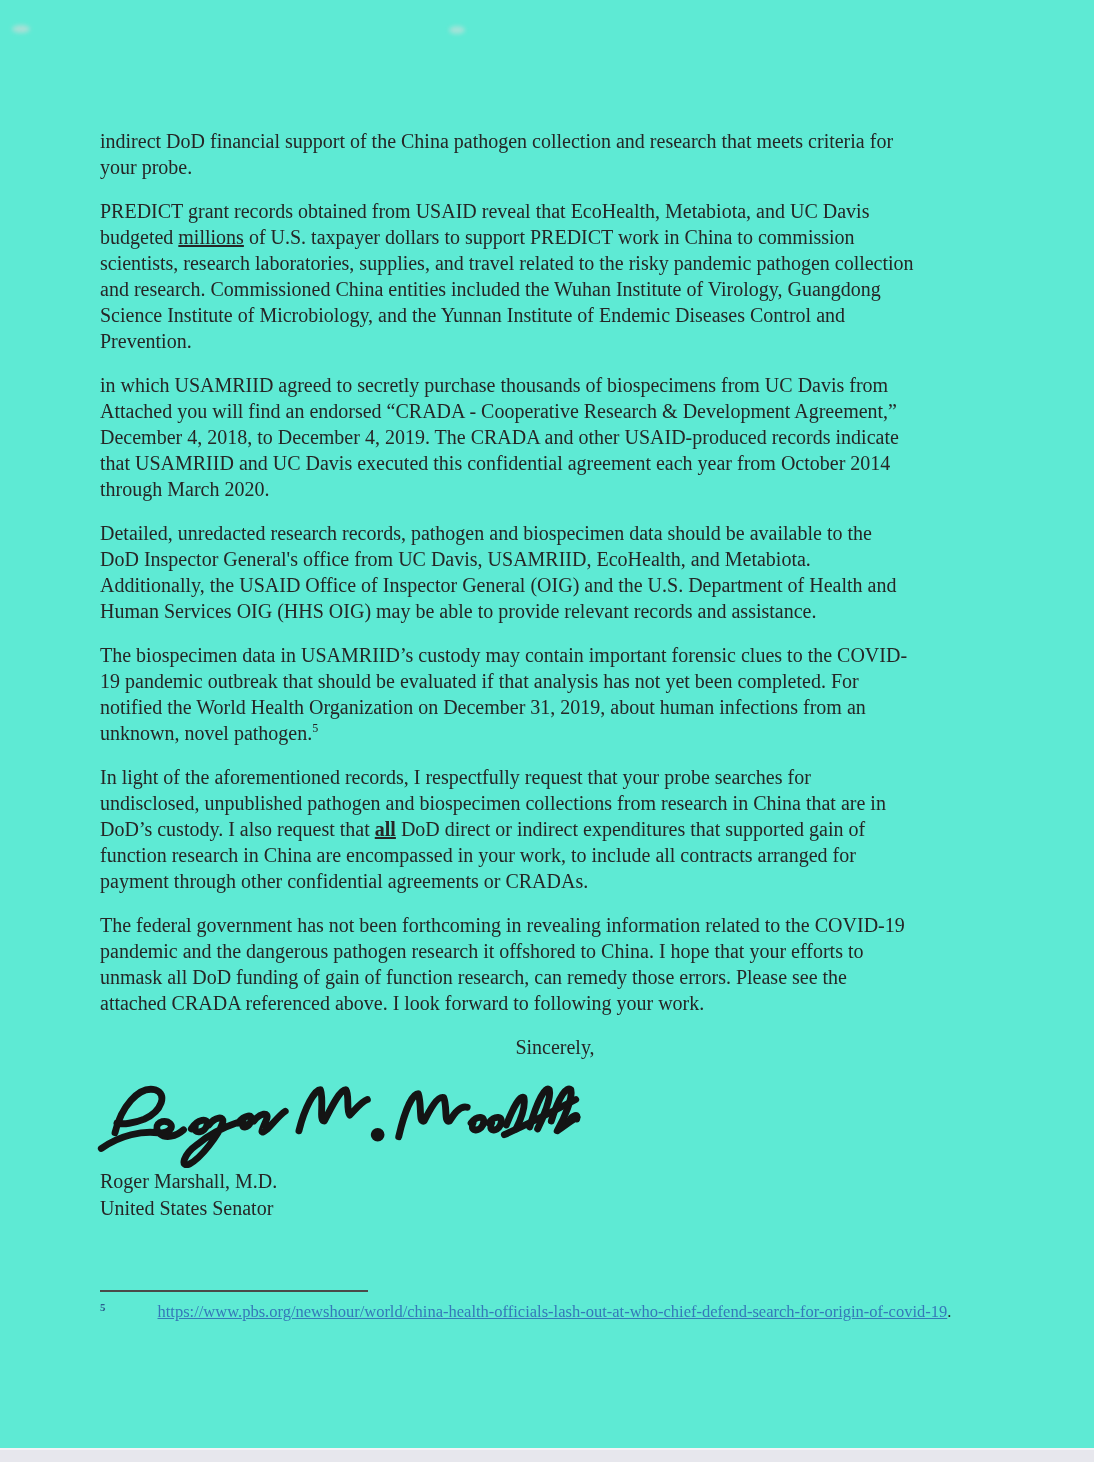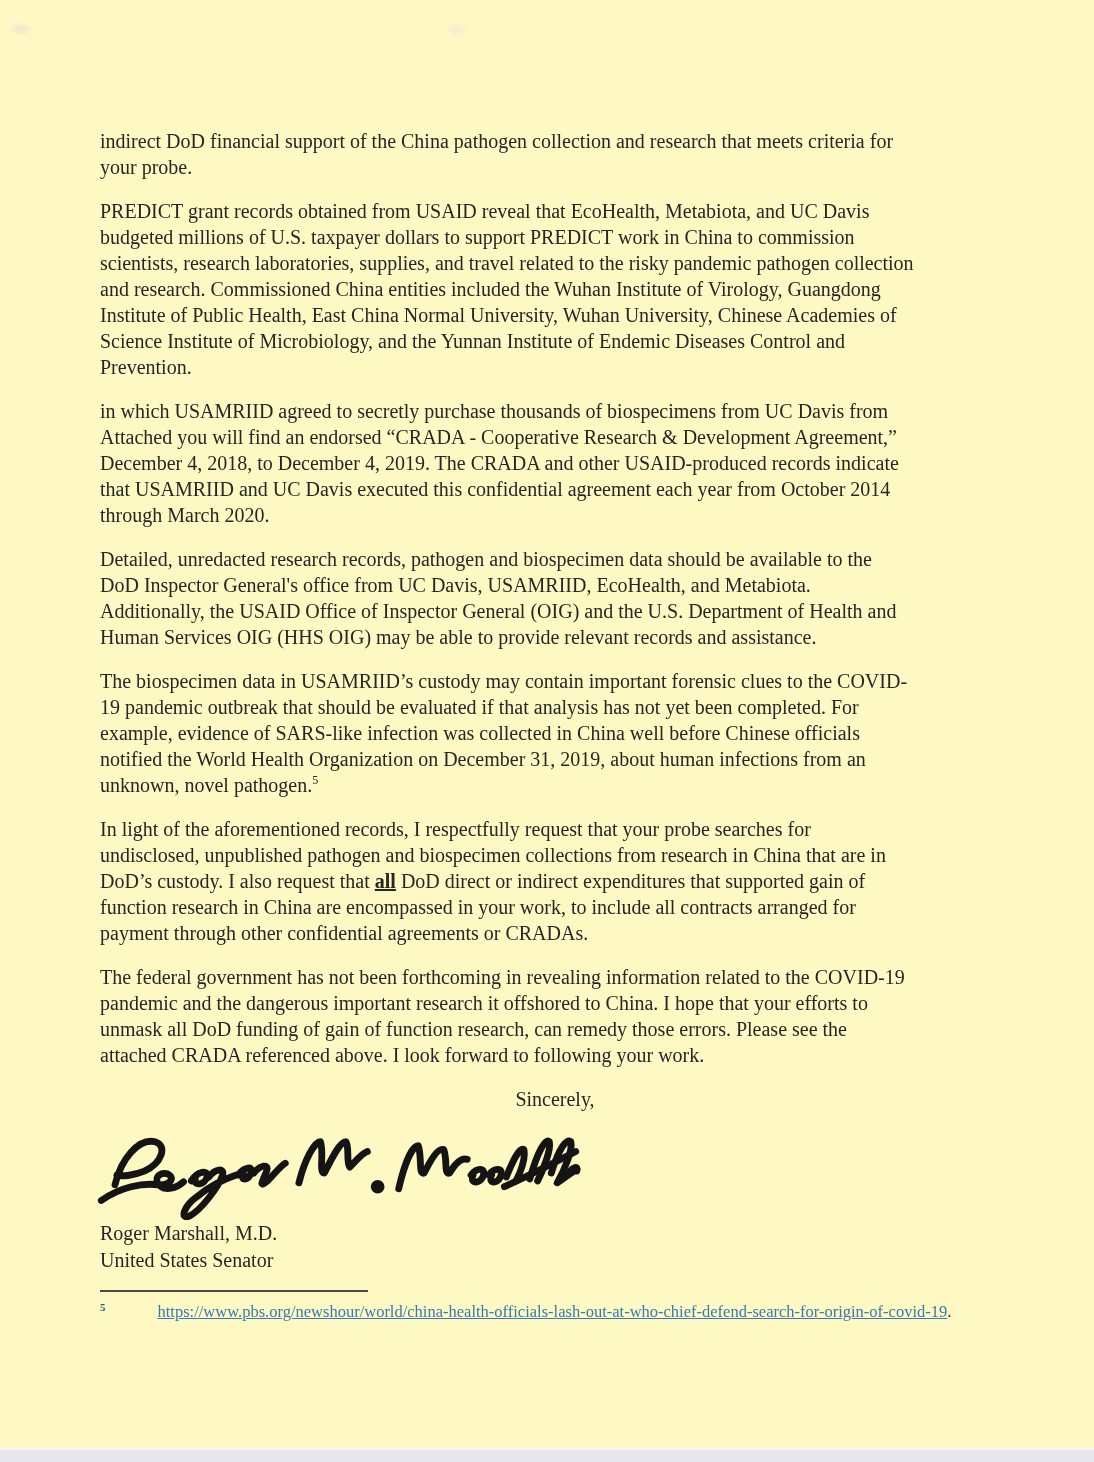--- a/index.html
+++ b/index.html
@@ -1,30 +1,30 @@
 <!DOCTYPE html>
 <html><head>
 <meta charset="utf-8">
 <style>
   html,body{margin:0;padding:0;background:#ffffff;}
   .page{
     position:relative;
     width:1094px;height:1462px;
-    background:#fef9c3;
+    background:#5eead4;
     font-family:"Liberation Serif", serif;
     color:#262626;
     overflow:hidden;
   }
   .letter-body{
     position:absolute;left:100px;top:128px;width:910px;
     font-size:20px;line-height:26px;
   }
   .letter-body p{margin:0 0 18px 0;}
   .line{display:block;white-space:nowrap;}
-  .seg-u{}
+  .seg-u{text-decoration:underline;}
   .seg-bu{font-weight:bold;text-decoration:underline;}
   sup.seg-sup{font-size:12px;line-height:0;vertical-align:super;}
   .closing{margin:0 0 0 0;text-align:center;}
   .sig-svg{display:block;margin:12px 0 0 -6px;}
   .sig-name,.sig-title{line-height:26.5px;}
   .footnote{position:absolute;left:100px;top:1290px;font-size:16.5px;line-height:22px;}
   .fn-rule{width:268px;height:0;border-top:2.5px solid #4a4a4a;margin-bottom:9px;}
   .fn-marker{font-size:11px;line-height:0;vertical-align:super;color:#2b5e8e;margin-right:4px;font-weight:bold;}
   .fn-link{color:#3579b8;text-decoration:underline;cursor:pointer;margin-left:48px;}
   .fn-suffix{color:#262626;}
@@ -48,54 +48,52 @@
     <div id="paragraphs-mount">
         <p>
           <span class="line"><span>indirect DoD financial support of the China pathogen collection and research that meets criteria for</span></span>
           <span class="line"><span>your probe.</span></span>
         </p>
         <p>
           <span class="line"><span>PREDICT grant records obtained from USAID reveal that EcoHealth, Metabiota, and UC Davis</span></span>
           <span class="line"><span>budgeted </span><span class="seg-u">millions</span><span> of U.S. taxpayer dollars to support PREDICT work in China to commission</span></span>
           <span class="line"><span>scientists, research laboratories, supplies, and travel related to the risky pandemic pathogen collection</span></span>
           <span class="line"><span>and research. Commissioned China entities included the Wuhan Institute of Virology, Guangdong</span></span>
-          <span class="line"><span>Institute of Public Health, East China Normal University, Wuhan University, Chinese Academies of</span></span>
           <span class="line"><span>Science Institute of Microbiology, and the Yunnan Institute of Endemic Diseases Control and</span></span>
           <span class="line"><span>Prevention.</span></span>
         </p>
         <p>
           <span class="line"><span>in which USAMRIID agreed to secretly purchase thousands of biospecimens from UC Davis from</span></span>
           <span class="line"><span>Attached you will find an endorsed “CRADA - Cooperative Research &amp; Development Agreement,”</span></span>
           <span class="line"><span>December 4, 2018, to December 4, 2019. The CRADA and other USAID-produced records indicate</span></span>
           <span class="line"><span>that USAMRIID and UC Davis executed this confidential agreement each year from October 2014</span></span>
           <span class="line"><span>through March 2020.</span></span>
         </p>
         <p>
           <span class="line"><span>Detailed, unredacted research records, pathogen and biospecimen data should be available to the</span></span>
           <span class="line"><span>DoD Inspector General's office from UC Davis, USAMRIID, EcoHealth, and Metabiota.</span></span>
           <span class="line"><span>Additionally, the USAID Office of Inspector General (OIG) and the U.S. Department of Health and</span></span>
           <span class="line"><span>Human Services OIG (HHS OIG) may be able to provide relevant records and assistance.</span></span>
         </p>
         <p>
           <span class="line"><span>The biospecimen data in USAMRIID’s custody may contain important forensic clues to the COVID-</span></span>
           <span class="line"><span>19 pandemic outbreak that should be evaluated if that analysis has not yet been completed. For</span></span>
-          <span class="line"><span>example, evidence of SARS-like infection was collected in China well before Chinese officials</span></span>
           <span class="line"><span>notified the World Health Organization on December 31, 2019, about human infections from an</span></span>
           <span class="line"><span>unknown, novel pathogen.</span><sup class="seg-sup">5</sup></span>
         </p>
         <p>
           <span class="line"><span>In light of the aforementioned records, I respectfully request that your probe searches for</span></span>
           <span class="line"><span>undisclosed, unpublished pathogen and biospecimen collections from research in China that are in</span></span>
           <span class="line"><span>DoD’s custody. I also request that </span><span class="seg-bu">all</span><span> DoD direct or indirect expenditures that supported gain of</span></span>
           <span class="line"><span>function research in China are encompassed in your work, to include all contracts arranged for</span></span>
           <span class="line"><span>payment through other confidential agreements or CRADAs.</span></span>
         </p>
         <p>
           <span class="line"><span>The federal government has not been forthcoming in revealing information related to the COVID-19</span></span>
-          <span class="line"><span>pandemic and the dangerous important research it offshored to China. I hope that your efforts to</span></span>
+          <span class="line"><span>pandemic and the dangerous pathogen research it offshored to China. I hope that your efforts to</span></span>
           <span class="line"><span>unmask all DoD funding of gain of function research, can remedy those errors. Please see the</span></span>
           <span class="line"><span>attached CRADA referenced above. I look forward to following your work.</span></span>
         </p>
       </div>
 
     <p class="closing">Sincerely,</p>
 
     <svg class="sig-svg" width="492" height="90" viewBox="0 0 492 92" fill="none" stroke="#141414" stroke-width="7" stroke-linecap="round" stroke-linejoin="round" aria-label="Roger W. Marshall">
       <path d="M16,56 C22,30 40,8 57,12 C70,16 64,34 46,42 C36,46 24,48 18,46"></path>
       <path d="M2,72 C22,58 44,54 60,56 C72,57 78,49 70,45 C62,42 54,50 62,57 C68,62 78,60 86,53"></path>

